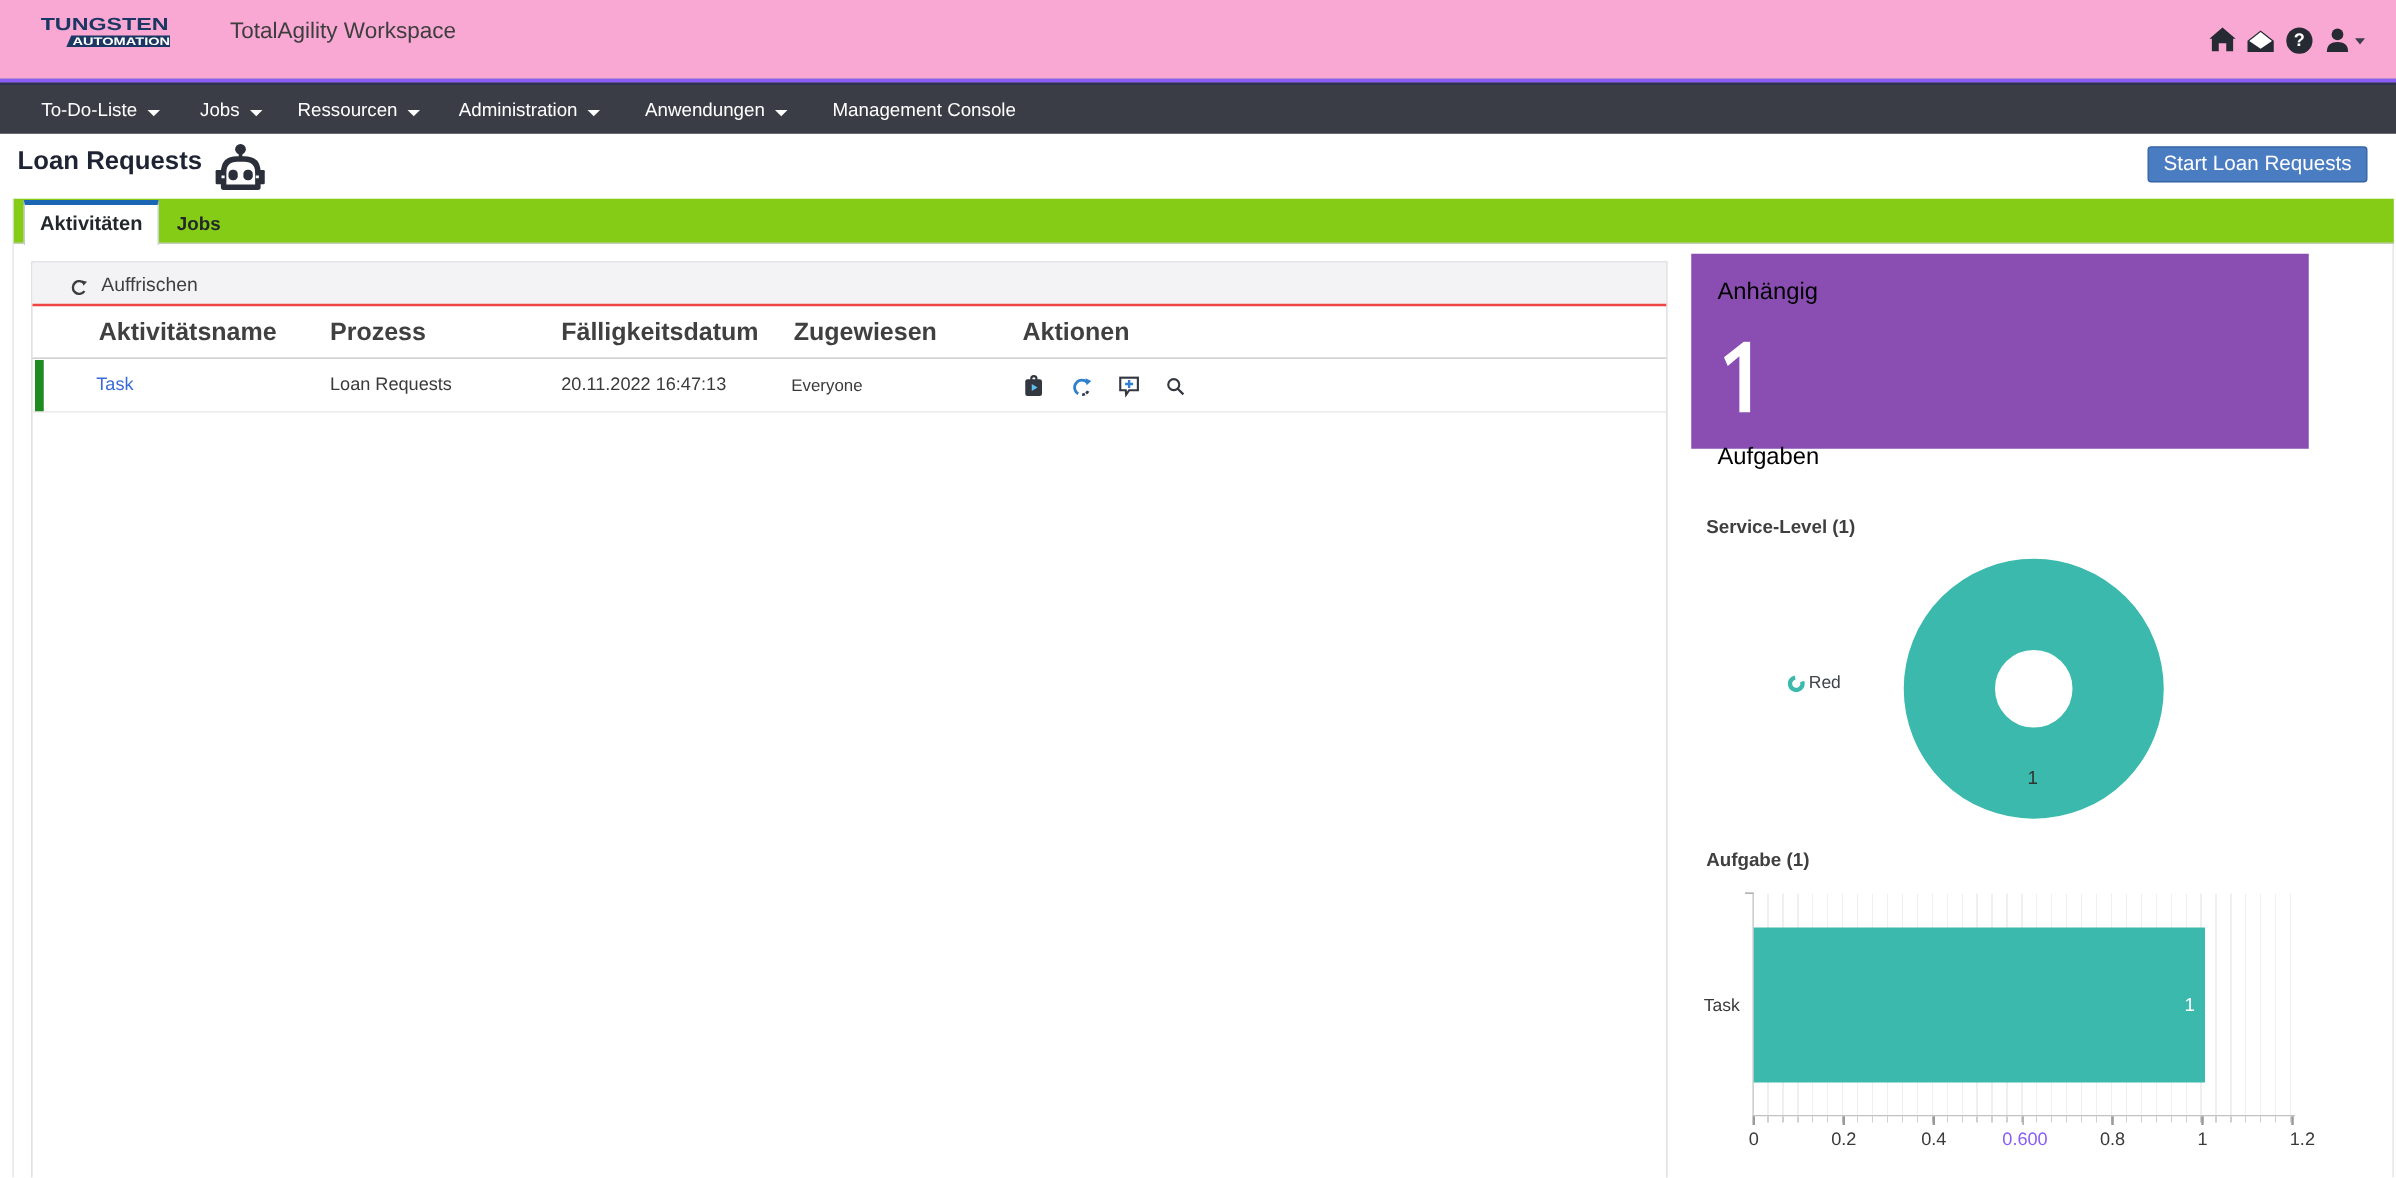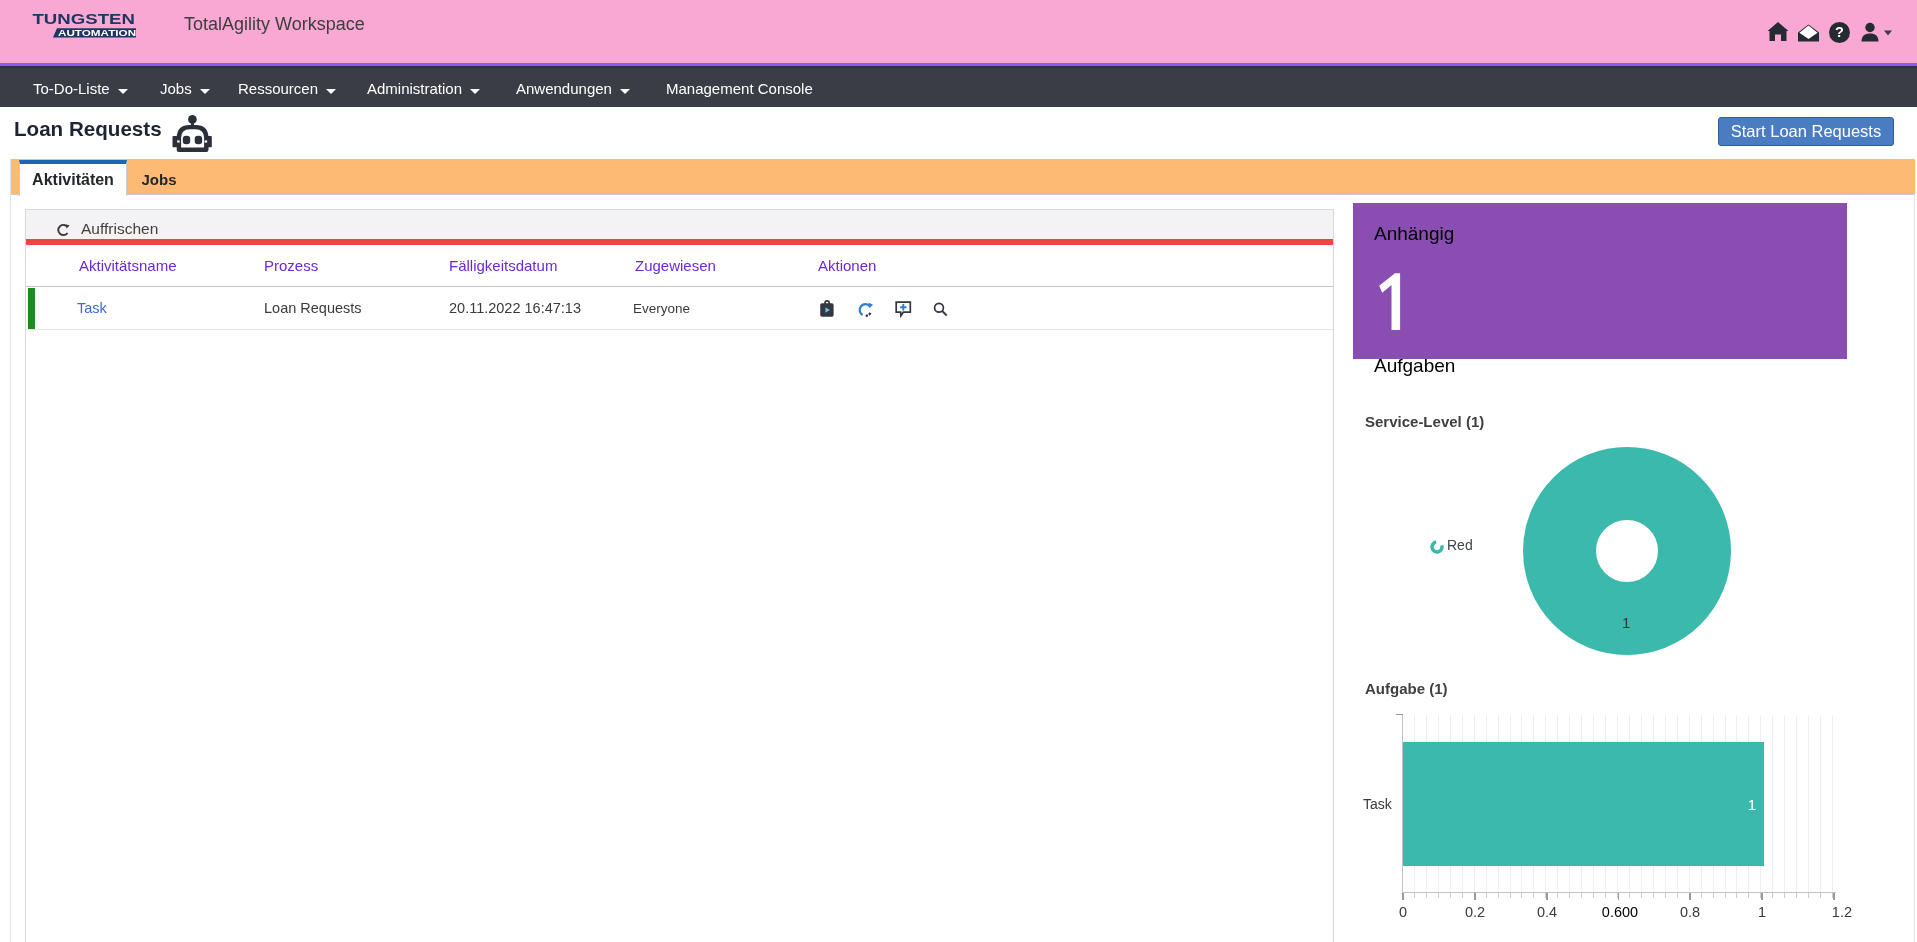--- a/index.html
+++ b/index.html
@@ -61,37 +61,37 @@
   <rect x="11.8" y="23.8" width="7.4" height="8.4" rx="3.3" fill="#2b2f3a"></rect>
   <rect x="23.7" y="23.8" width="7.5" height="8.4" rx="3.3" fill="#2b2f3a"></rect>
   <rect x="1.5" y="24" width="4.8" height="11.3" rx="1" fill="#2b2f3a"></rect>
   <rect x="36" y="24" width="4.8" height="11.3" rx="1" fill="#2b2f3a"></rect>
   <rect x="6.2" y="28.4" width="2.5" height="2.2" fill="#fff"></rect>
   <rect x="33.6" y="28.4" width="2.5" height="2.2" fill="#fff"></rect>
 </svg>
 <div class="abs" style="left:1718px;top:117px;width:176px;height:29px;background:#4a7cc2;border:1px solid #2f5fa0;border-radius:3px;color:#fff;font-size:16.5px;text-align:center;line-height:27px">Start Loan Requests</div>
 
 <div class="abs" style="left:10px;top:159px;width:1905px;height:783px;border-left:1px solid #e2e2e4;border-right:1px solid #e2e2e4">
-  <div class="abs" style="left:0;top:0;width:1904px;height:36px;background:#fdba74;border-bottom:1px solid #c9cbce">
+  <div class="abs" style="left:0;top:0;width:1904px;height:36px;background:#84cc16;border-bottom:1px solid #c9cbce">
     <div class="abs" style="left:8px;top:1px;width:108px;height:36px;background:#fff;border-top:4px solid #1a66b5;border-left:1px solid #c9cbce;border-right:1px solid #c9cbce;font-size:16px;font-weight:bold;color:#23272b;text-align:center;line-height:31px">Aktivitäten</div>
     <div class="abs" style="left:105px;top:1px;width:86px;height:35px;font-size:15px;font-weight:bold;color:#23272b;text-align:center;line-height:39px">Jobs</div>
   </div>
 </div>
 
 <div class="abs" style="left:25px;top:209px;width:1309px;height:745px;border:1px solid #d8d8da;background:#fff">
 
-  <div class="abs" style="left:0;top:0;width:1307px;height:35px;background:#f3f3f5;border-bottom:6px solid #ef4444">
+  <div class="abs" style="left:0;top:0;width:1307px;height:35px;background:#f3f3f5;border-bottom:2px solid #ef4444">
     <svg class="abs" style="left:30.5px;top:13.5px" width="13" height="13" viewBox="0 0 13 13">
       <path d="M 10.57 8.93 A 5.1 5.1 0 1 1 10.57 3.07" fill="none" stroke="#3c3c3c" stroke-width="1.9"></path>
       <path d="M8.7 0.4 L12.6 1.3 L9.7 4.6 Z" fill="#3c3c3c"></path>
     </svg>
     <div class="abs" style="left:55px;top:0;height:34px;line-height:37px;font-size:15.5px;color:#3f3f3f">Auffrischen</div>
   </div>
 
-  <div class="abs" style="left:0;top:35px;width:1307px;height:42px;border-bottom:1px solid #c4c4c7;font-size:15px;font-weight:normal;color:#6d28d9">
+  <div class="abs" style="left:0;top:35px;width:1307px;height:42px;border-bottom:1px solid #c4c4c7;font-size:20px;font-weight:bold;color:#404040">
     <div class="abs" style="left:53px;top:0;line-height:42px">Aktivitätsname</div>
     <div class="abs" style="left:238px;top:0;line-height:42px">Prozess</div>
     <div class="abs" style="left:423px;top:0;line-height:42px">Fälligkeitsdatum</div>
     <div class="abs" style="left:609px;top:0;line-height:42px">Zugewiesen</div>
     <div class="abs" style="left:792px;top:0;line-height:42px">Aktionen</div>
   </div>
 
   <div class="abs" style="left:0;top:77px;width:1307px;height:43px;border-bottom:1px solid #e6e6e8;font-size:14.5px;color:#3a3a3a">
     <div class="abs" style="left:2px;top:1px;width:7px;height:41px;background:#1f8a1f"></div>
     <div class="abs" style="left:51px;top:0;line-height:43px;color:#3a6bd8">Task</div>
@@ -155,16 +155,16 @@
 <div class="abs" style="left:1474px;top:893px;width:1.5px;height:7px;background:#9a9a9a"></div>
 <div class="abs" style="left:1546px;top:893px;width:1.5px;height:7px;background:#9a9a9a"></div>
 <div class="abs" style="left:1617.6px;top:893px;width:1.5px;height:7px;background:#9a9a9a"></div>
 <div class="abs" style="left:1689px;top:893px;width:1.5px;height:7px;background:#9a9a9a"></div>
 <div class="abs" style="left:1761px;top:893px;width:1.5px;height:7px;background:#9a9a9a"></div>
 <div class="abs" style="left:1833px;top:893px;width:1.5px;height:7px;background:#9a9a9a"></div>
 
 <div class="abs" style="left:1383px;top:904px;width:40px;text-align:center;font-size:14.5px;color:#3a3a3a">0</div>
 <div class="abs" style="left:1455px;top:904px;width:40px;text-align:center;font-size:14.5px;color:#3a3a3a">0.2</div>
 <div class="abs" style="left:1527px;top:904px;width:40px;text-align:center;font-size:14.5px;color:#3a3a3a">0.4</div>
-<div class="abs" style="left:1595px;top:904px;width:50px;text-align:center;font-size:14.5px;color:#000000">0.600</div>
+<div class="abs" style="left:1595px;top:904px;width:50px;text-align:center;font-size:14.5px;color:#8b5cf6">0.600</div>
 <div class="abs" style="left:1670px;top:904px;width:40px;text-align:center;font-size:14.5px;color:#3a3a3a">0.8</div>
 <div class="abs" style="left:1742px;top:904px;width:40px;text-align:center;font-size:14.5px;color:#3a3a3a">1</div>
 <div class="abs" style="left:1812px;top:904px;width:40px;text-align:right;font-size:14.5px;color:#3a3a3a">1.2</div>
 
 </body></html>

